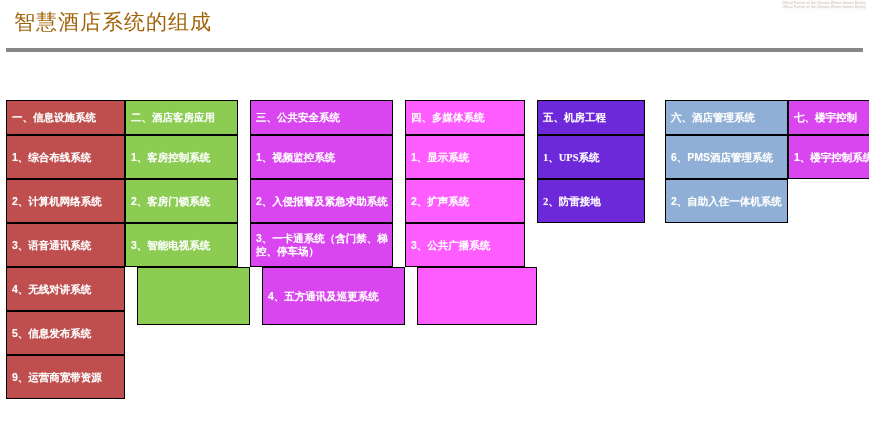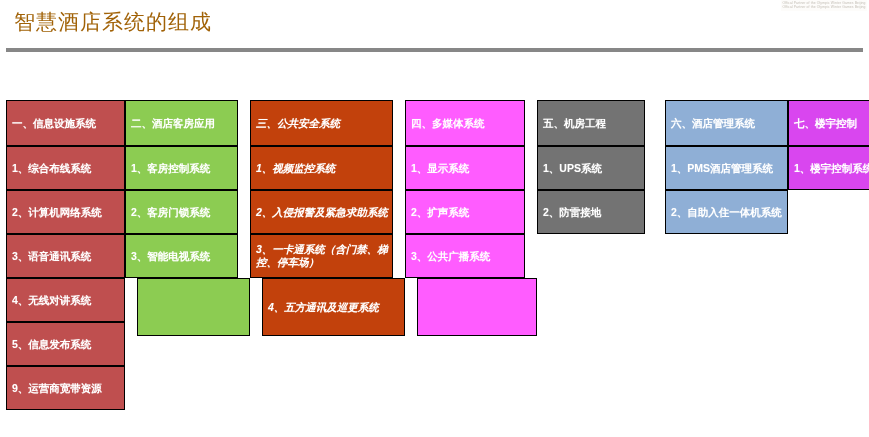--- a/index.html
+++ b/index.html
@@ -65,42 +65,42 @@
     font-weight: bold;
     font-size: 10.5px;
     line-height: 13px;
     padding: 3px 4px 3px 5px;
     display: flex;
     align-items: center;
     text-shadow: 0 0 1px rgba(255,255,255,0.35);
     overflow: hidden;
   }
   .cell.head {
-    height: 46px;
+    height: 35px;
     align-items: center;
   }
   .cell.body { height: 44px; }
   .cell.tall { height: 58px; margin-left: 12px; }
   .cell.empty { }
 
   
   .c1 { width: 119px; }
   .c2 { width: 113px; }
   .c3 { width: 143px; }
   .c4 { width: 120px; }
   .c5 { width: 108px; }
   .c6 { width: 123px; margin-left: 20px; }
   .c7 { width: 119px; }
 
   
   .p-red    { background: #bf4f4f; }
   .p-green  { background: #8ccc52; }
-  .p-blue   { background: #c2410c; font-style: italic; }
+  .p-blue   { background: #d946ef; }
   .p-mag    { background: #ff5cff; }
-  .p-orange { background: #737373; }
+  .p-orange { background: #6d28d9; font-family: Liberation Serif, serif; }
   .p-steel  { background: #8fafd6; }
   .p-olive  { background: #d946ef; }
 </style>
 </head>
 <body>
 
 <div id="slide">
 
   <div id="watermark">
     <span class="wm-line">Offical Partner of the Olympic Winter Games Beijing</span>
@@ -147,21 +147,21 @@
     </div>
 
     <div class="column">
       <div class="cell head c5 p-orange">五、机房工程</div>
       <div class="cell body c5 p-orange">1、UPS系统</div>
       <div class="cell body c5 p-orange">2、防雷接地</div>
     </div>
 
     <div class="column">
       <div class="cell head c6 p-steel">六、酒店管理系统</div>
-      <div class="cell body c6 p-steel">1、PMS酒店管理系统</div>
+      <div class="cell body c6 p-steel">6、PMS酒店管理系统</div>
       <div class="cell body c6 p-steel">2、自助入住一体机系统</div>
     </div>
 
     <div class="column">
       <div class="cell head c7 p-olive">七、楼宇控制</div>
       <div class="cell body c7 p-olive">1、楼宇控制系统</div>
     </div>
 
   </div>
 </div>

